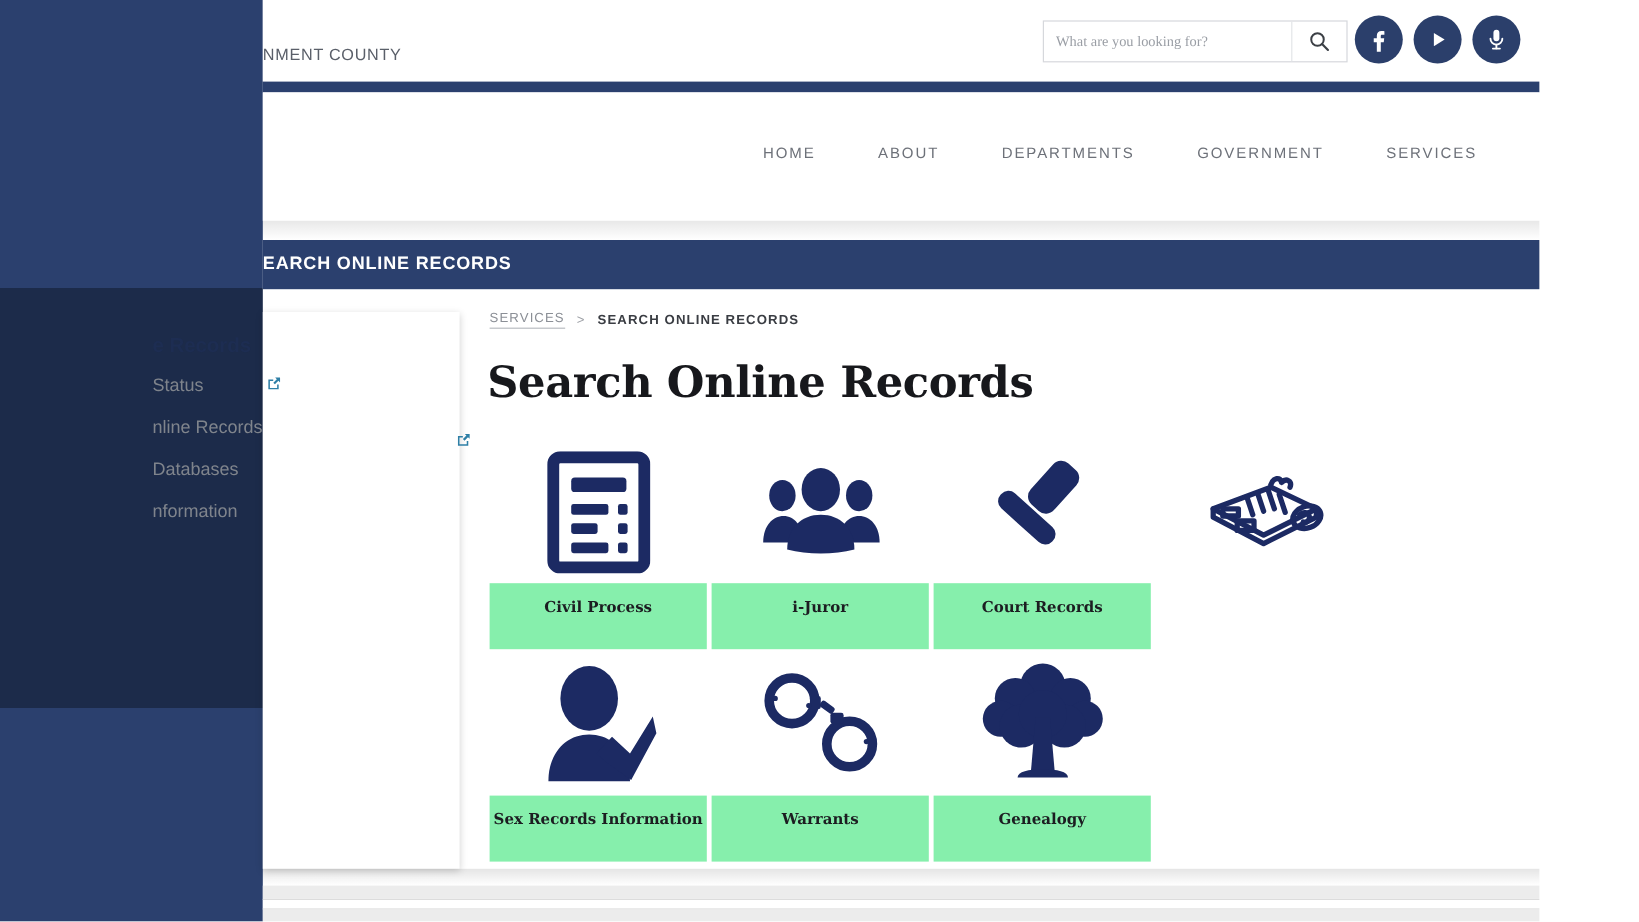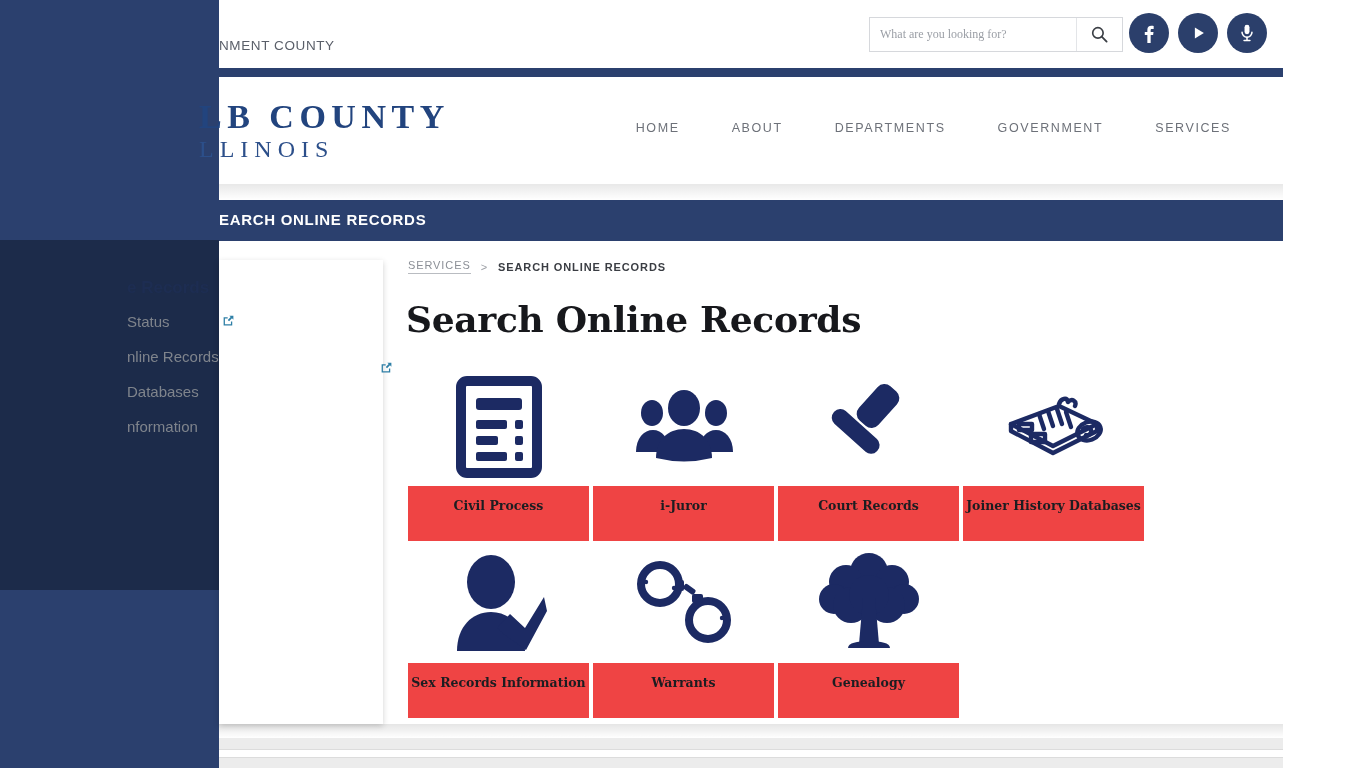--- a/index.html
+++ b/index.html
@@ -149,21 +149,21 @@
   .tiles { position:absolute; left:408px; top:368px; width:740px; }
   .tile-row { display:flex; gap:4px; margin-bottom:4px; }
   .tile {
     width:181px; cursor:pointer; background:transparent;
   }
   .tile-art {
     height:118px; background:#ffffff;
     display:flex; align-items:center; justify-content:center;
   }
   .tile-label {
-    height:55px; background:#ef4444;
+    height:55px; background:#86efac;
     display:flex; align-items:flex-start; justify-content:center;
     padding-top:12px;
   }
   .tile-label span {
     font-family:"DejaVu Serif", serif;
     font-size:12.5px; font-weight:bold; color:#1c1d21; text-align:center;
   }
 
   
   .content-shadow {
@@ -227,24 +227,20 @@
           <line x1="12" y1="16.6" x2="12" y2="20" stroke="#ffffff" stroke-width="1.7" stroke-linecap="round"></line>
           <line x1="8.8" y1="20.2" x2="15.2" y2="20.2" stroke="#ffffff" stroke-width="1.7" stroke-linecap="round"></line>
         </svg>
       </a>
     </div>
   </div>
 
   <div class="header-rule"></div>
 
   <div class="header-card">
-    <div class="logo">
-      <div class="logo-main">LB COUNTY</div>
-      <div class="logo-sub">LLINOIS</div>
-    </div>
 
     <nav class="mainnav">
       <a>HOME</a>
       <a>ABOUT</a>
       <a>DEPARTMENTS</a>
       <a>GOVERNMENT</a>
       <a>SERVICES</a>
     </nav>
   </div>
   <div class="header-shadow"></div>
@@ -365,23 +361,20 @@
               <path d="M10 28 L58 10 L96 28 L52 50 Z"></path>
               <ellipse cx="88" cy="35" rx="12" ry="9" transform="rotate(-20 88 35)"></ellipse>
               <path d="M82 33c3-3 7-2 8 1s-2 6-5 5"></path>
               <path d="M10 28v7l42 22 44-22v-7"></path>
               <path d="M38 18l5 15M47 15l5 15M56 13l5 15M65 16l5 15"></path>
               <path d="M18 28h13v6H18z"></path>
               <path d="M30 38h14v8H30z"></path>
               <path d="M58 8c2-6 8-7 9-2M67 6c4-4 9-1 7 4"></path>
             </g>
           </svg>
-        </div>
-        <div class="tile-label">
-          <span>Joiner History Databases</span>
         </div>
       </div>
 
     </div>
 
     <div class="tile-row">
 
       <div class="tile">
         <div class="tile-art">
           <svg width="104" height="100" viewBox="0 0 104 100">

